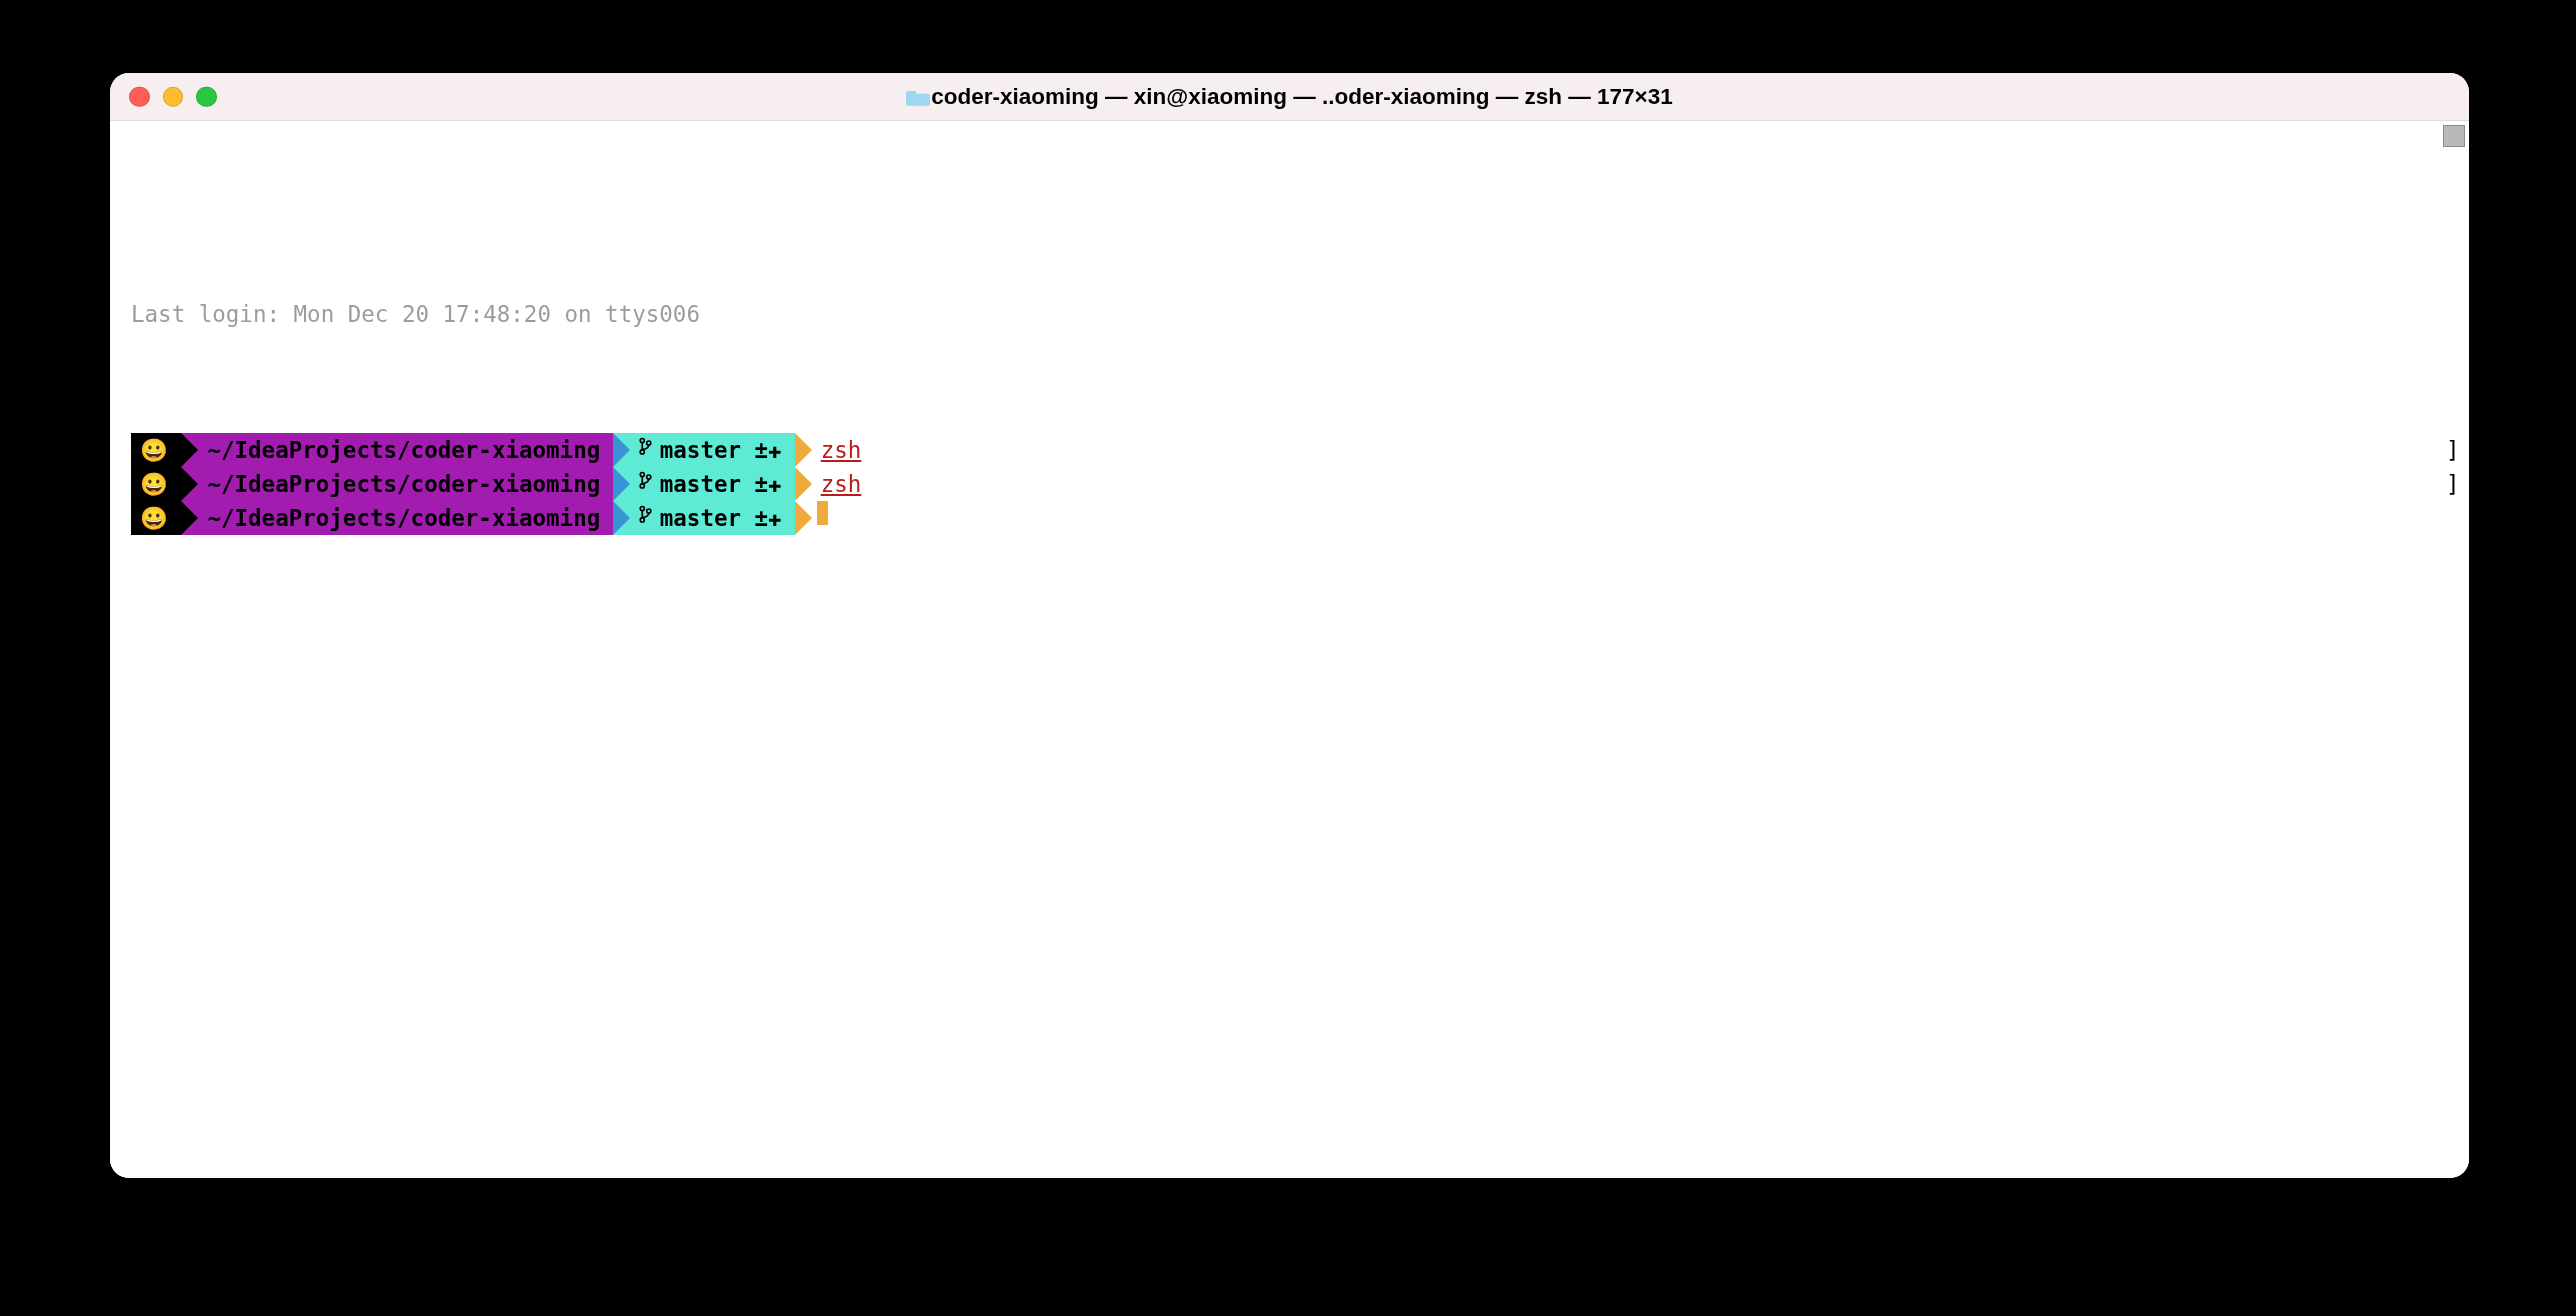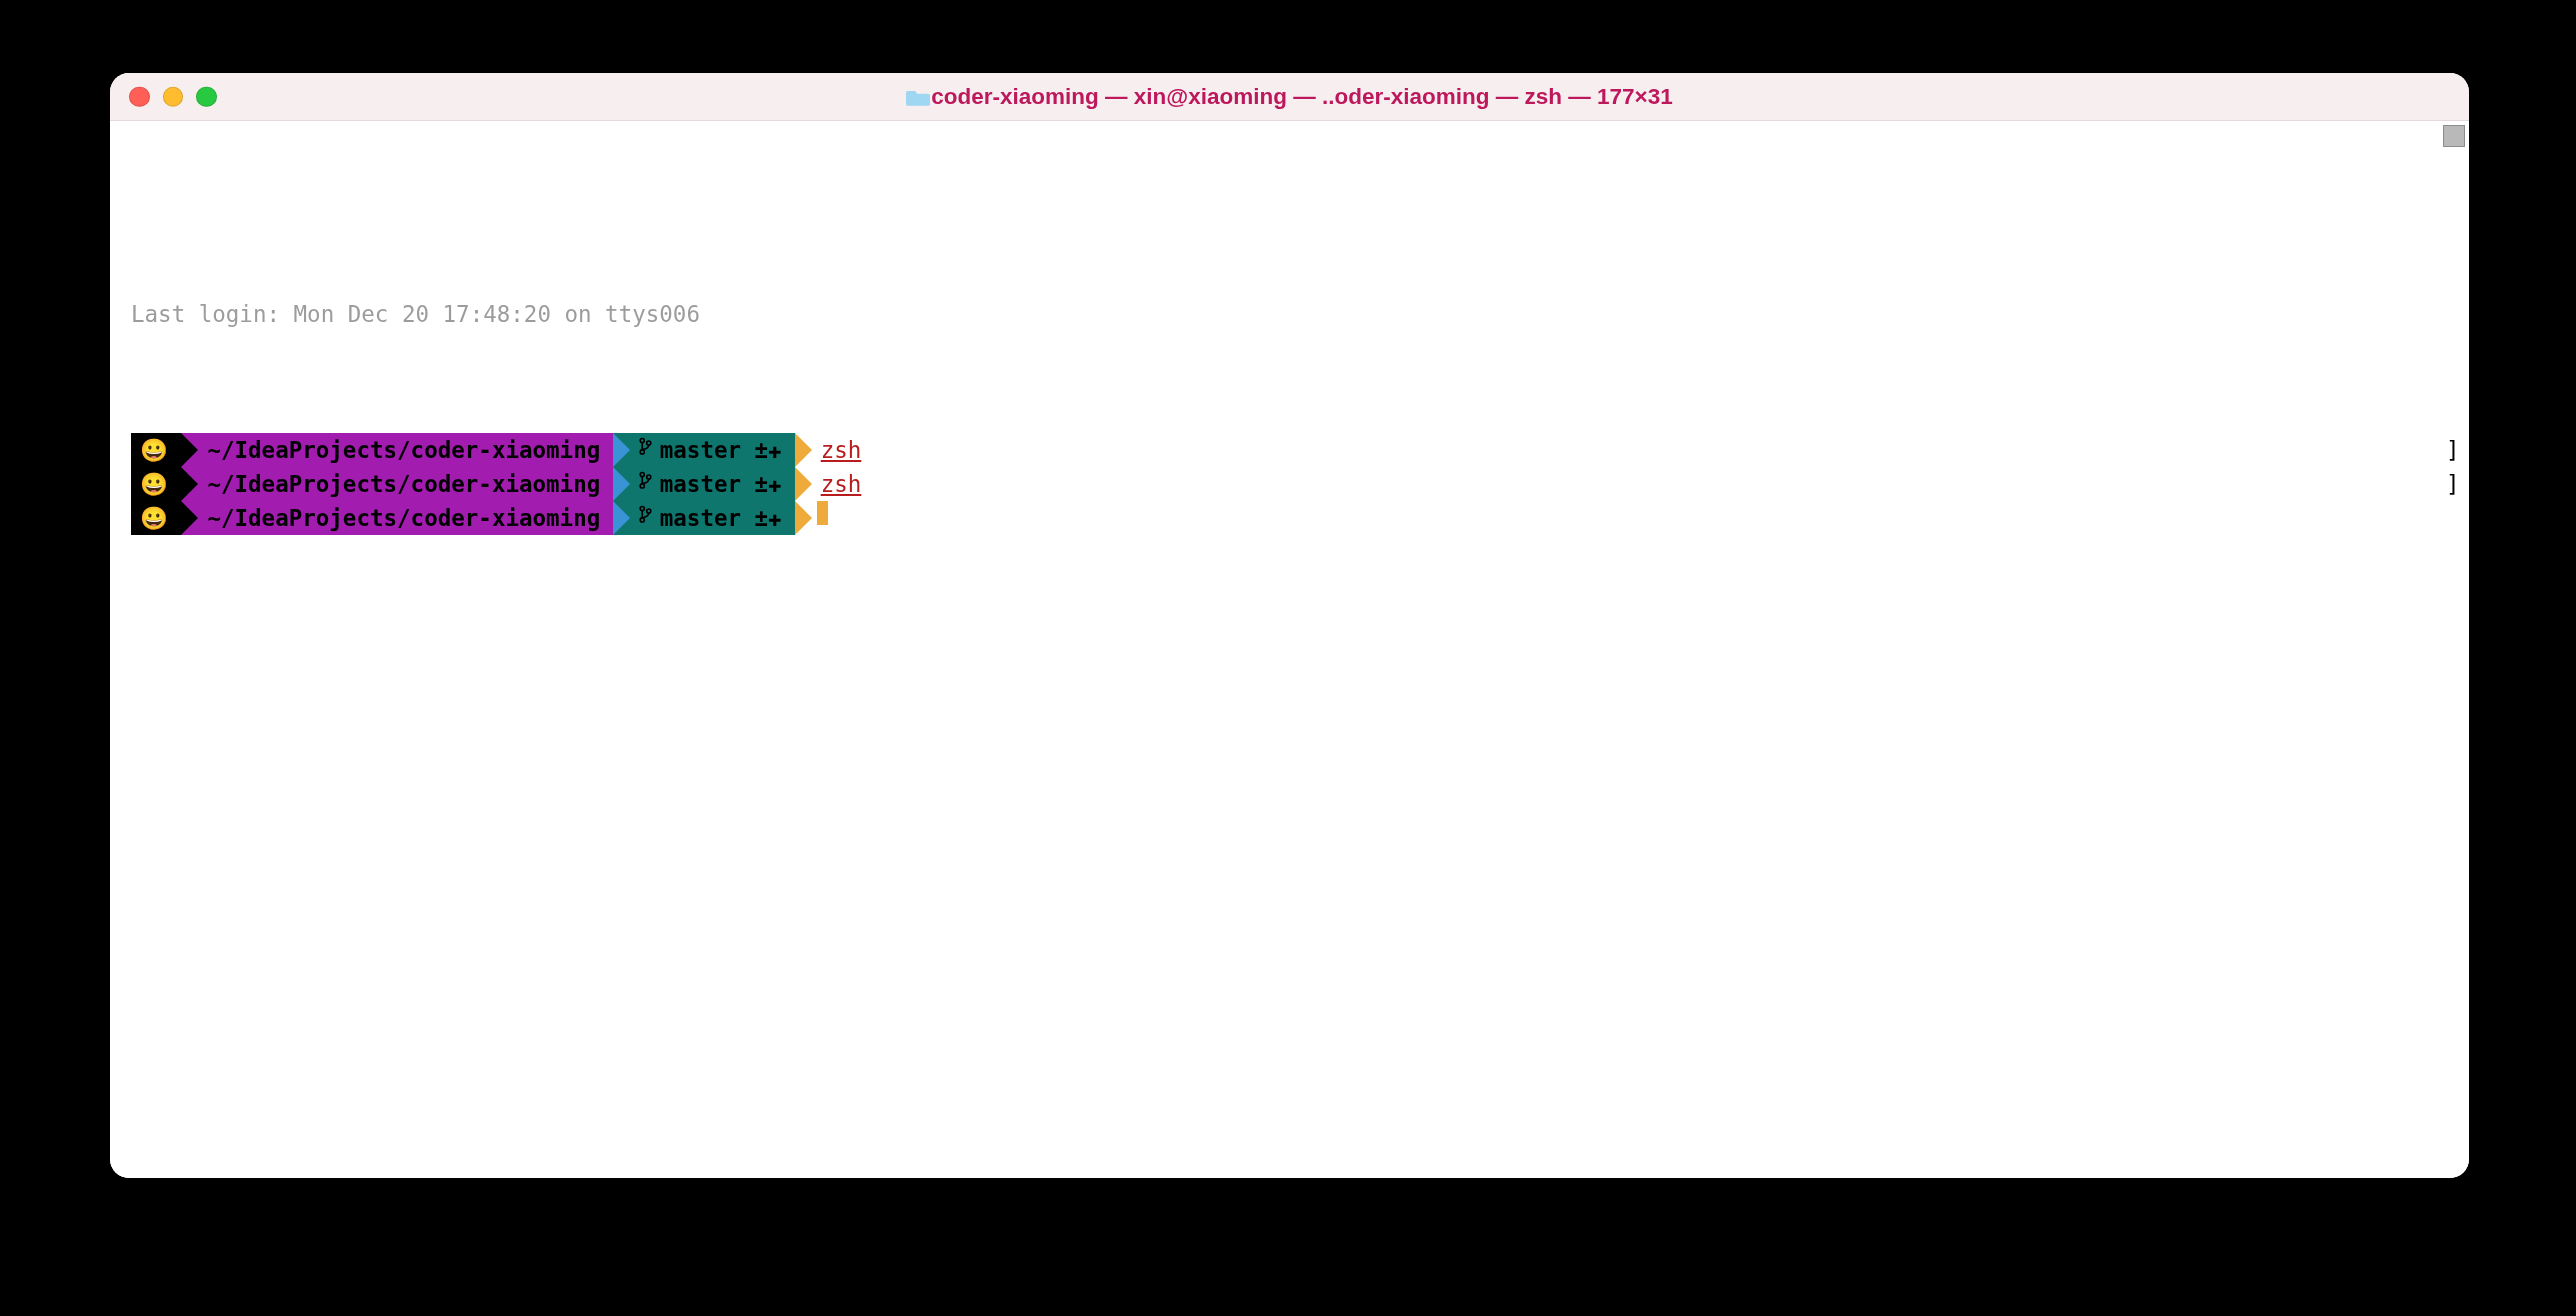--- a/index.html
+++ b/index.html
@@ -54,21 +54,21 @@
   .dot.yellow { background:#febc2e; }
   .dot.green { background:#28c840; }
   .title {
     margin: 0 auto;
     display: flex;
     align-items: center;
     gap: 1px;
     font-family: -apple-system, "Helvetica Neue", Arial, sans-serif;
     font-size: 22.5px;
     font-weight: 600;
-    color: #be185d;
+    color: #000000;
   }
   .folder-icon {
     width: 24px; height: 19px;
     display: inline-block;
   }
   .term {
     flex: 1;
     background: #ffffff;
     color: #000;
     font-family: "Menlo","Monaco","Consolas",monospace;
@@ -115,21 +115,21 @@
     width: 0; height: 0;
     border-top: 17px solid transparent;
     border-bottom: 17px solid transparent;
     border-left: 17px solid currentColor;
     z-index: 2;
   }
   .seg-black { background:#000; color:#000; }
   .seg-black .content { color:#fff; }
   .seg-blue  { background:#a21caf; color:#3993d4; }
   .seg-blue .content { color:#000; }
-  .seg-orange{ background:#0f766e; color:#eeaa3a; }
+  .seg-orange{ background:#5eead4; color:#eeaa3a; }
   .seg-orange .content { color:#000; }
   .content { position: relative; z-index: 3; display:flex; align-items:center; gap:7.5px; }
   .emoji { font-size: 22.5px; }
   .branch-icon { display:inline-block; }
   .cmd {
     color: #b91c1c;
     padding-left: 26px;
     text-decoration: underline;
   }
   .right-bracket {

